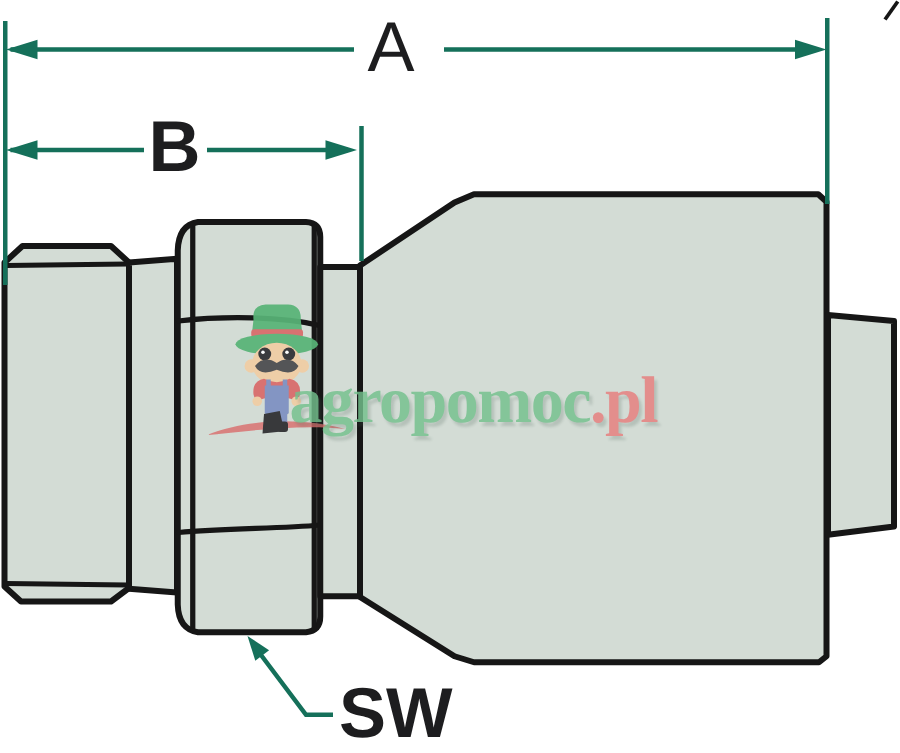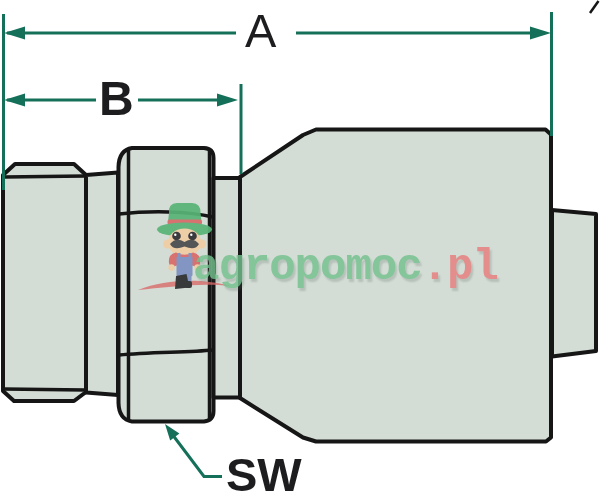--- a/index.html
+++ b/index.html
@@ -22,21 +22,21 @@
   .lab{
     position:absolute;line-height:1;color:var(--label_text);
     font-family:"Liberation Sans",sans-serif;user-select:none;
   }
   .lab-a{left:245px;top:7px;font-size:47px;font-weight:400;}
   .lab-b{left:99px;top:75px;font-size:48px;font-weight:700;}
   .lab-sw{left:226px;top:451px;font-size:47px;font-weight:700;}
   
   .wm{
     position:absolute;left:193px;top:245px;line-height:1;
-    font-family:Liberation Mono, monospace;font-weight:700;
+    font-family:Liberation Serif, serif;font-weight:700;
     font-size:44px;letter-spacing:-1px;opacity:.82;
     text-shadow:2px 3px 2px rgba(80,100,88,.28);
     white-space:nowrap;user-select:none;
   }
   .wm-green{color:var(--watermark_green);}
   .wm-red{color:var(--watermark_red);}
   
   .hat{fill:var(--hat_green);}
   .mred{fill:var(--mascot_red);}
   .skin{fill:var(--skin);}

